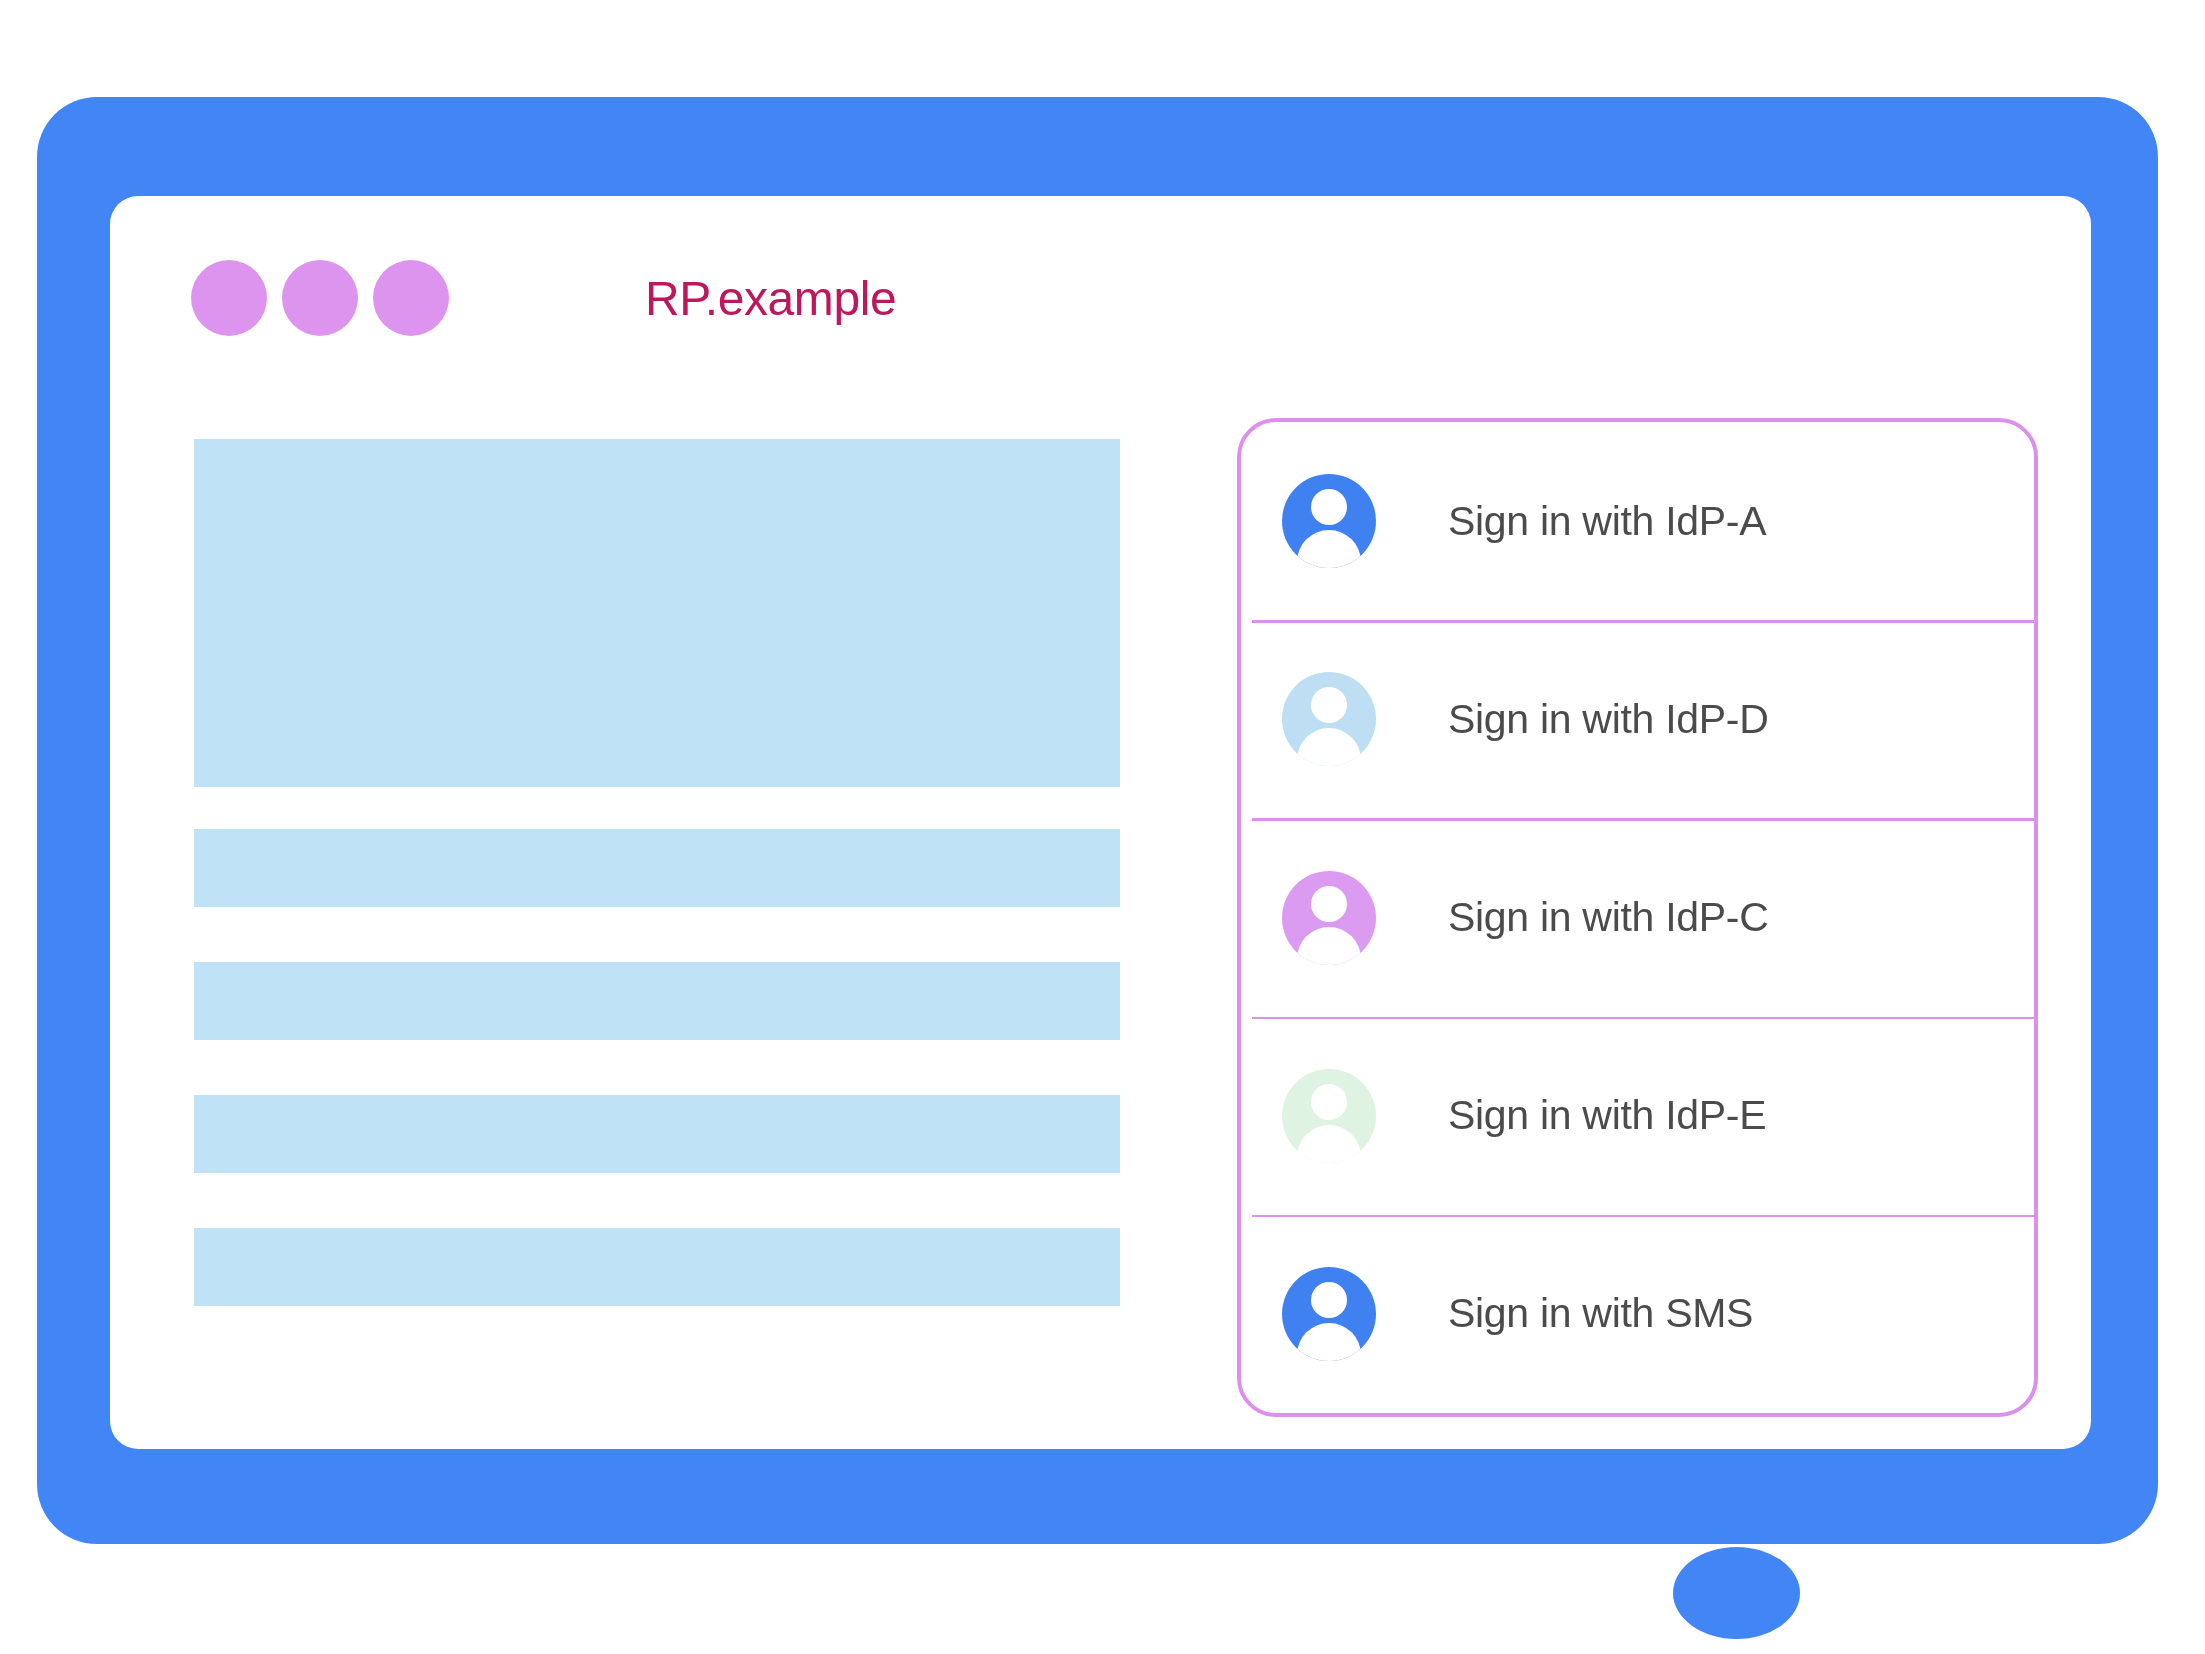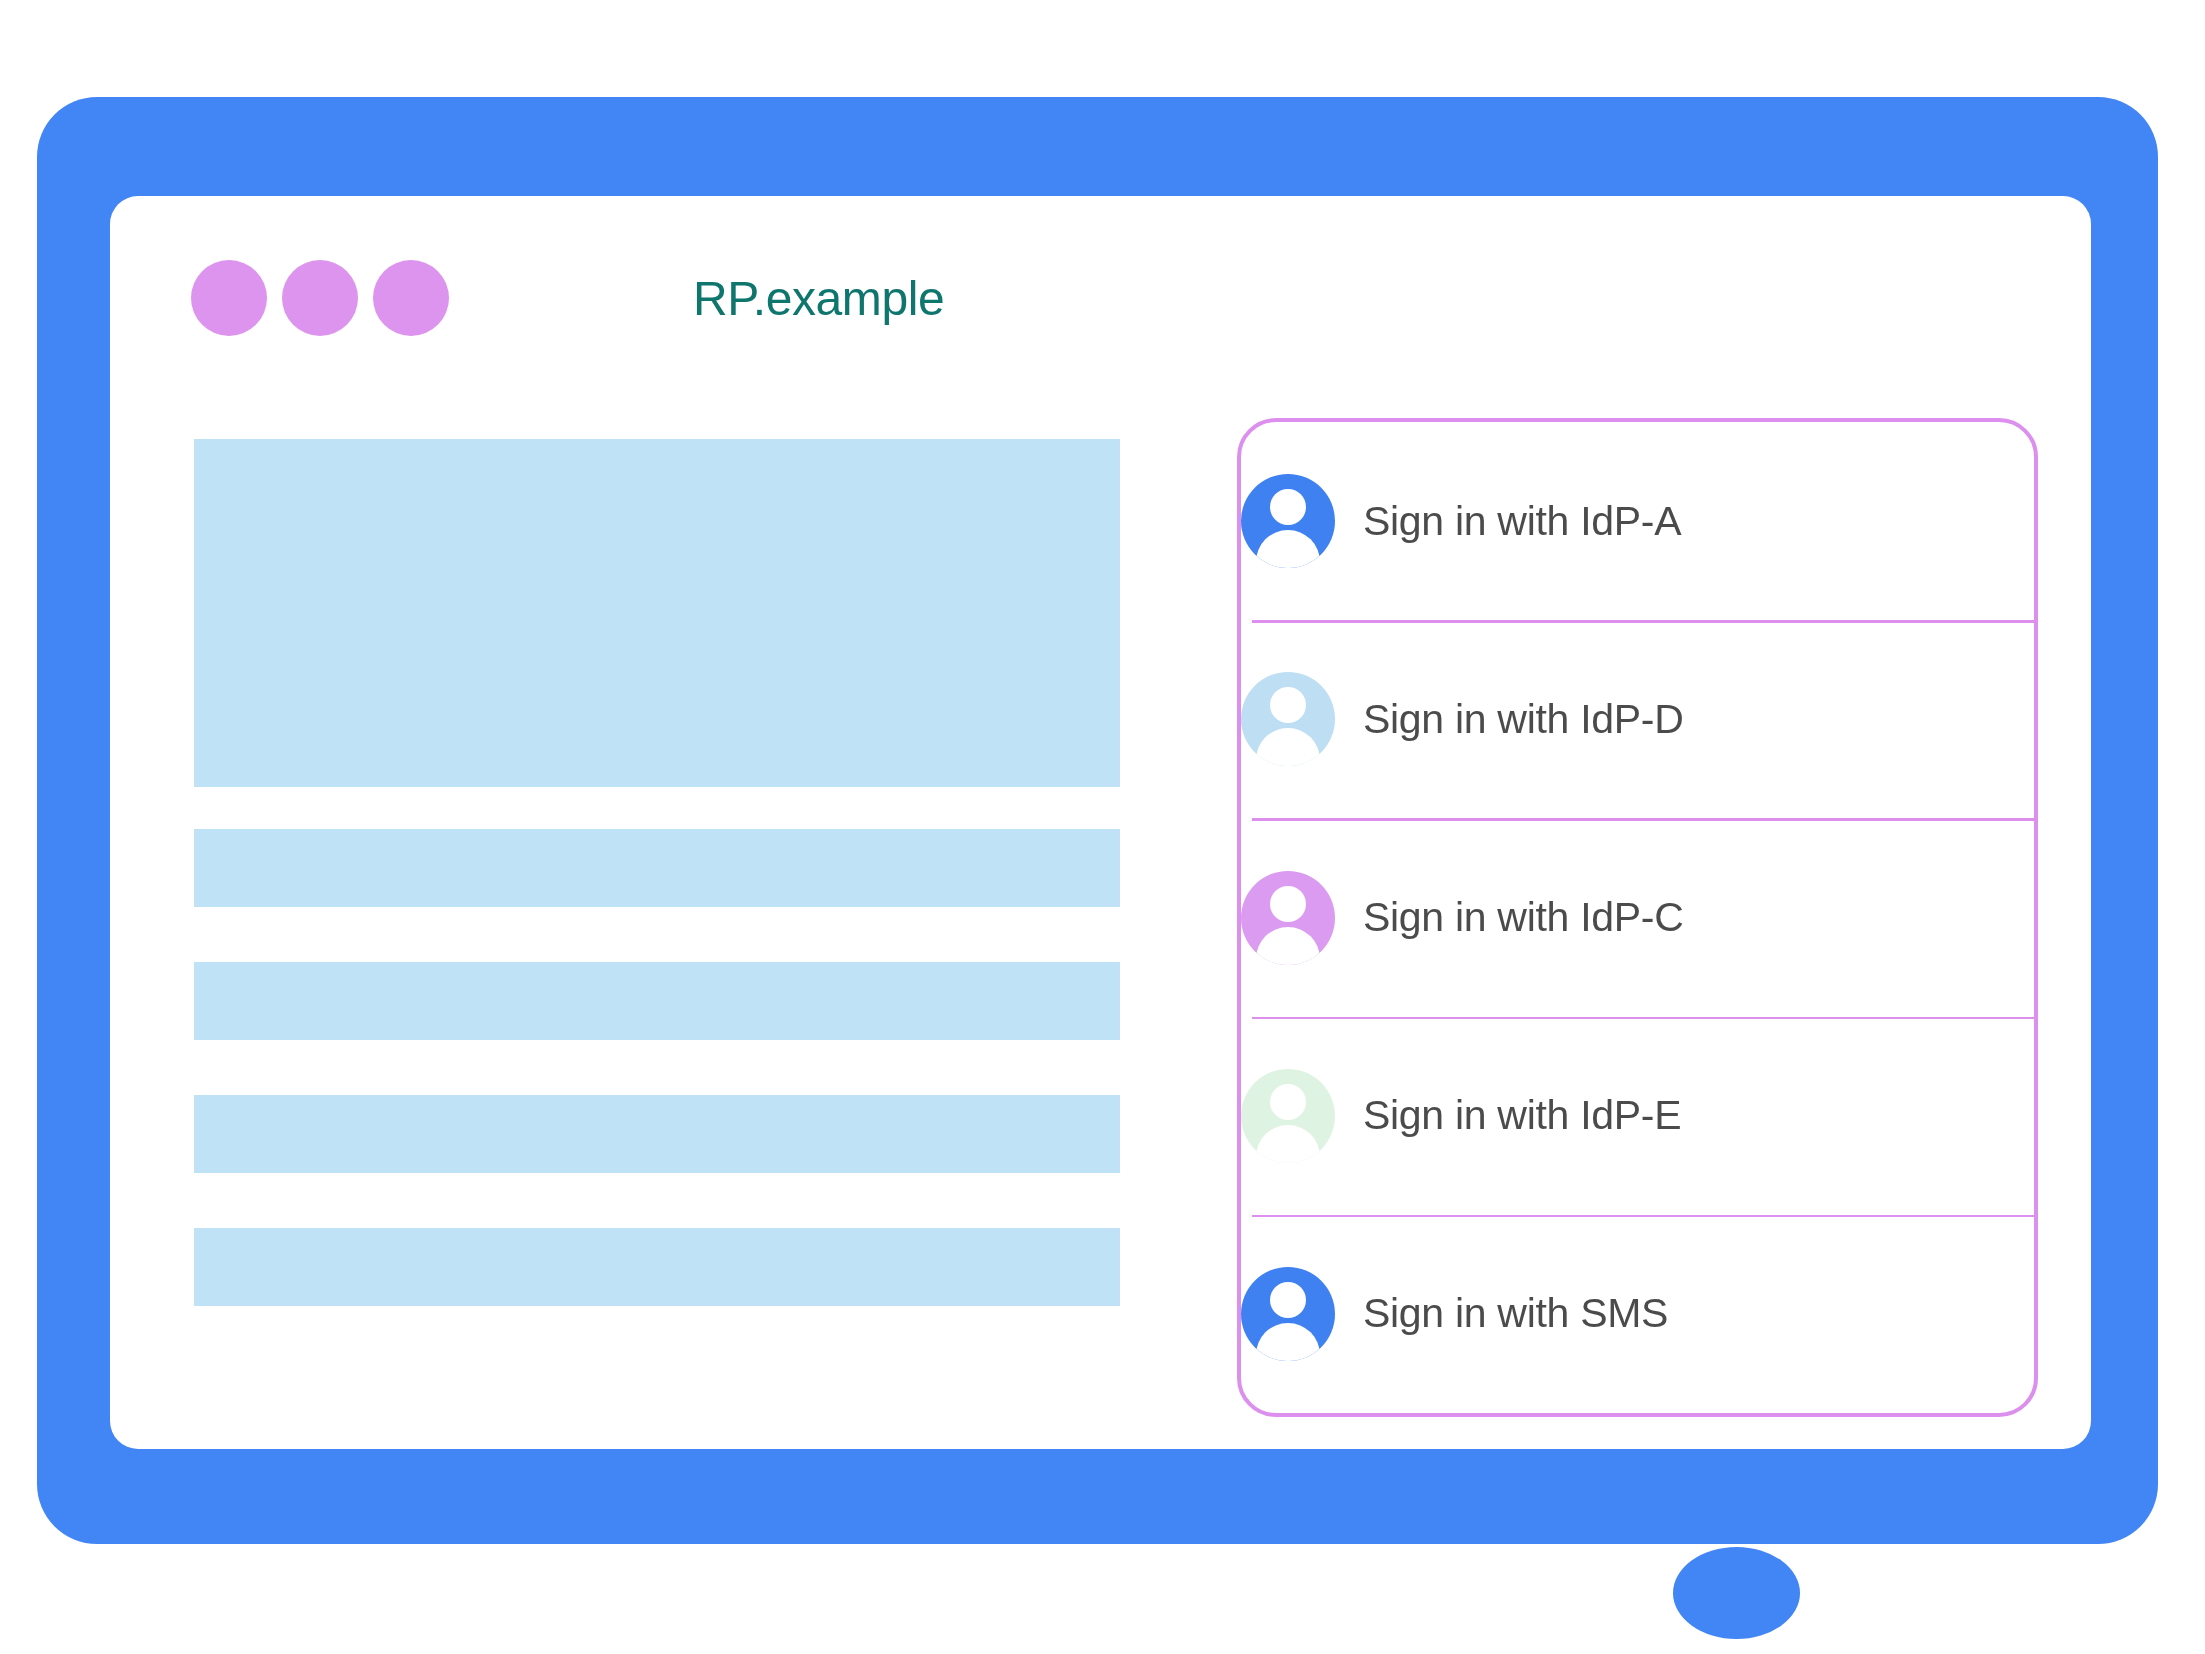--- a/index.html
+++ b/index.html
@@ -78,24 +78,23 @@
   }
   #window-dot-1 { left: 81px; }
   #window-dot-2 { left: 172px; }
   #window-dot-3 { left: 263px; }
   #site-title {
     position: absolute;
     left: 535px;
     top: 65px;
     font-size: 48px;
     line-height: 76px;
-    color: #0f766e;
+    color: #be185d;
     white-space: nowrap;
     letter-spacing: -0.4px;
-    margin-left: 48px;
   }
 
   
   #content-placeholders {
     position: absolute;
     left: 84px;
     top: 243px;
     width: 926px;
   }
   .placeholder-block {
@@ -125,21 +124,23 @@
     width: 100%;
     height: 100%;
     display: flex;
     flex-direction: column;
   }
   .account-row {
     flex: 1 1 0;
     display: flex;
     align-items: center;
     position: relative;
+    padding-left: 41px;
     box-sizing: border-box;
+    gap: 44px;
   }
   .account-row + .account-row::before {
     content: "";
     position: absolute;
     left: 10.6px;
     right: 0;
     top: 0;
     height: 2.6px;
     background: #DD8FEE;
   }

